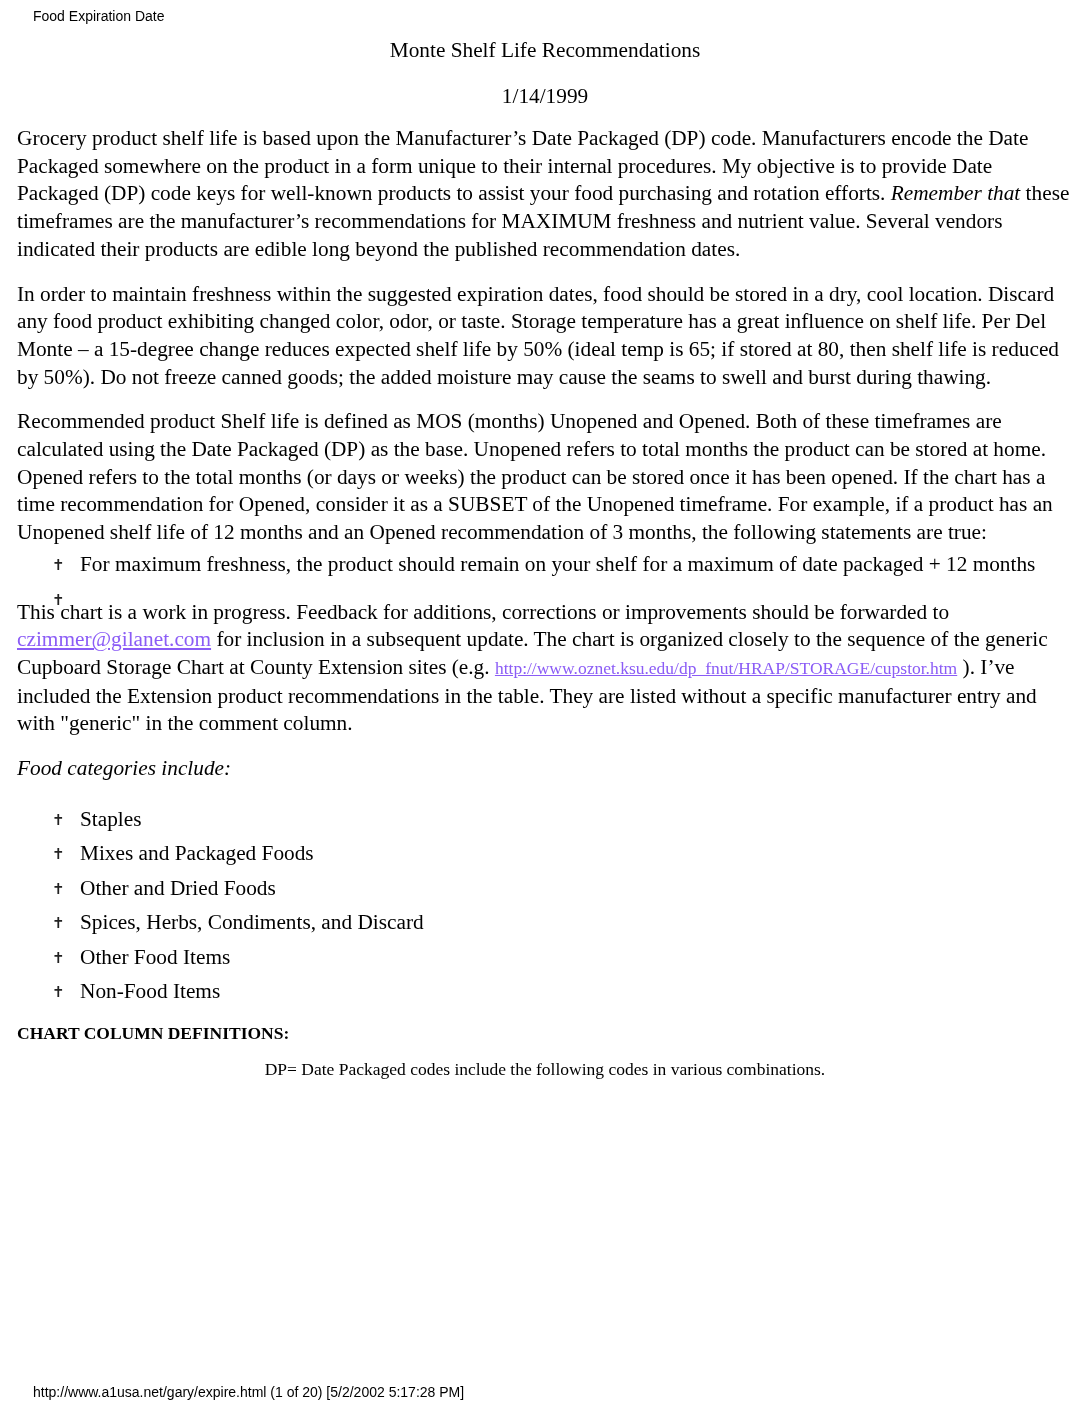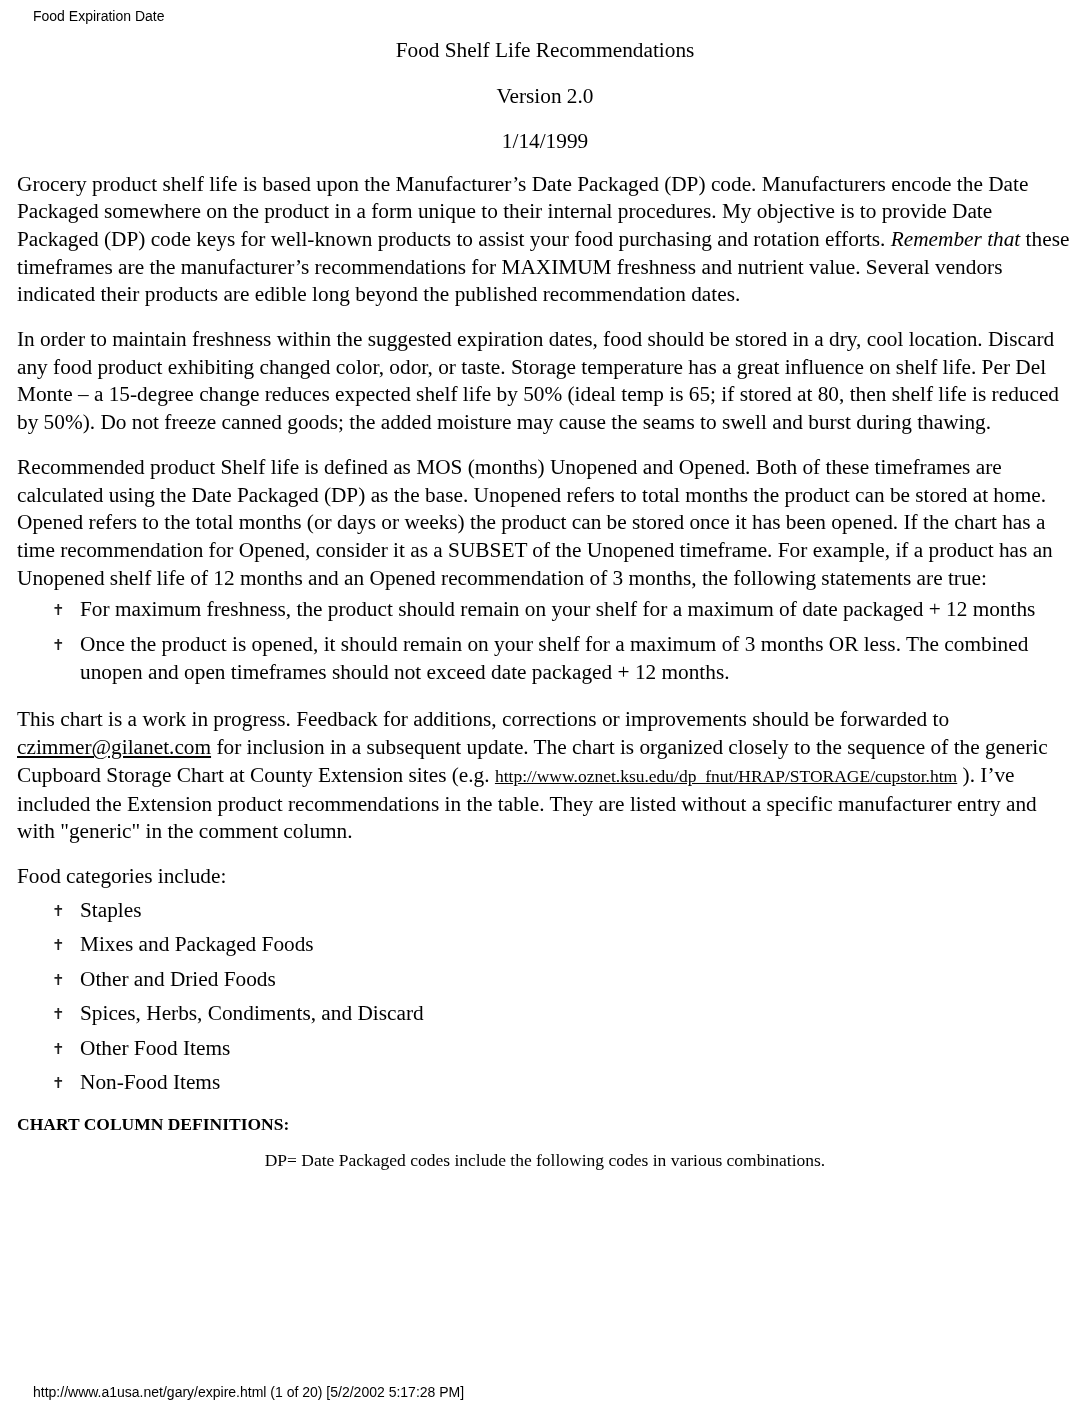--- a/index.html
+++ b/index.html
@@ -20,59 +20,58 @@
   }
   .content {
     position: absolute; left: 17px; top: 34px; width: 1056px;
     font-size: 21.3px; line-height: 27.7px;
   }
   .title-line {
     text-align: center; margin: 0; height: 45.5px; line-height: 32px;
   }
   p { margin: 0 0 17px 0; }
   .italic { font-style: italic; }
-  a { color: #000000; }
+  a { color: #8b5cf6; }
   a.small-link { font-size: 17.5px; }
   ul.bullets { list-style: none; margin: 0 0 16px 0; padding: 0; }
   ul.bullets li {
     position: relative; padding-left: 63px; margin-bottom: 7px;
   }
   ul.bullets li .bullet {
     position: absolute; left: 35px; top: 1px; font-size: 15px; color: #222;
   }
   ul.cats li { margin-bottom: 6.8px; }
   .heading-bold {
     font-weight: bold; font-size: 17.5px; line-height: 22px; margin: 0 0 14px 0;
   }
   .small-p { font-size: 17.5px; line-height: 22px; margin: 0; text-align: center; }
 </style>
 </head>
 <body>
 
 <div class="header">Food Expiration Date</div>
 
 <div class="content">
-  <div class="title-line">Food Shelf Life Recommendations</div>
-  <div class="title-line">Version 2.0</div>
+  <div class="title-line">Monte Shelf Life Recommendations</div>
   <div class="title-line">1/14/1999</div>
 
   <p><span>Grocery product shelf life is based upon the Manufacturer’s Date Packaged (DP) code. Manufacturers encode the Date Packaged somewhere on the product in a form unique to their internal procedures. My objective is to provide Date Packaged (DP) code keys for well-known products to assist your food purchasing and rotation efforts. </span><span class="italic">Remember that</span><span> these timeframes are the manufacturer’s recommendations for MAXIMUM freshness and nutrient value. Several vendors indicated their products are edible long beyond the published recommendation dates.</span></p>
 
   <p>In order to maintain freshness within the suggested expiration dates, food should be stored in a dry, cool location. Discard any food product exhibiting changed color, odor, or taste. Storage temperature has a great influence on shelf life. Per Del Monte – a 15-degree change reduces expected shelf life by 50% (ideal temp is 65; if stored at 80, then shelf life is reduced by 50%). Do not freeze canned goods; the added moisture may cause the seams to swell and burst during thawing.</p>
 
   <p style="margin-bottom:4px;">Recommended product Shelf life is defined as MOS (months) Unopened and Opened. Both of these timeframes are calculated using the Date Packaged (DP) as the base. Unopened refers to total months the product can be stored at home. Opened refers to the total months (or days or weeks) the product can be stored once it has been opened. If the chart has a time recommendation for Opened, consider it as a SUBSET of the Unopened timeframe. For example, if a product has an Unopened shelf life of 12 months and an Opened recommendation of 3 months, the following statements are true:</p>
 
   <ul class="bullets" style="margin-bottom:20px;">
     <li><span class="bullet">✝</span><span>For maximum freshness, the product should remain on your shelf for a maximum of date packaged + 12 months</span></li>
-    <li><span class="bullet">✝</span><span>Once the product is opened, it should remain on your shelf for a maximum of 3 months OR less. The combined unopen and open timeframes should not exceed date packaged + 12 months.</span></li>
+    <li><span class="bullet">✝</span></li>
   </ul>
 
   <p><span>This chart is a work in progress. Feedback for additions, corrections or improvements should be forwarded to </span><a href="#">czimmer@gilanet.com</a><span> for inclusion in a subsequent update. The chart is organized closely to the sequence of the generic Cupboard Storage Chart at County Extension sites (e.g. </span><a href="#" class="small-link">http://www.oznet.ksu.edu/dp_fnut/HRAP/STORAGE/cupstor.htm</a><span> ). I’ve included the Extension product recommendations in the table. They are listed without a specific manufacturer entry and with "generic" in the comment column.</span></p>
 
-  <p style="margin-bottom:6px;">Food categories include:</p>
+  <p style="margin-bottom:23px;font-style:italic;">Food categories include:</p>
 
   <ul class="bullets cats">
     <li><span class="bullet">✝</span><span>Staples</span></li>
     <li><span class="bullet">✝</span><span>Mixes and Packaged Foods</span></li>
     <li><span class="bullet">✝</span><span>Other and Dried Foods</span></li>
     <li><span class="bullet">✝</span><span>Spices, Herbs, Condiments, and Discard</span></li>
     <li><span class="bullet">✝</span><span>Other Food Items</span></li>
     <li><span class="bullet">✝</span><span>Non-Food Items</span></li>
   </ul>
 

